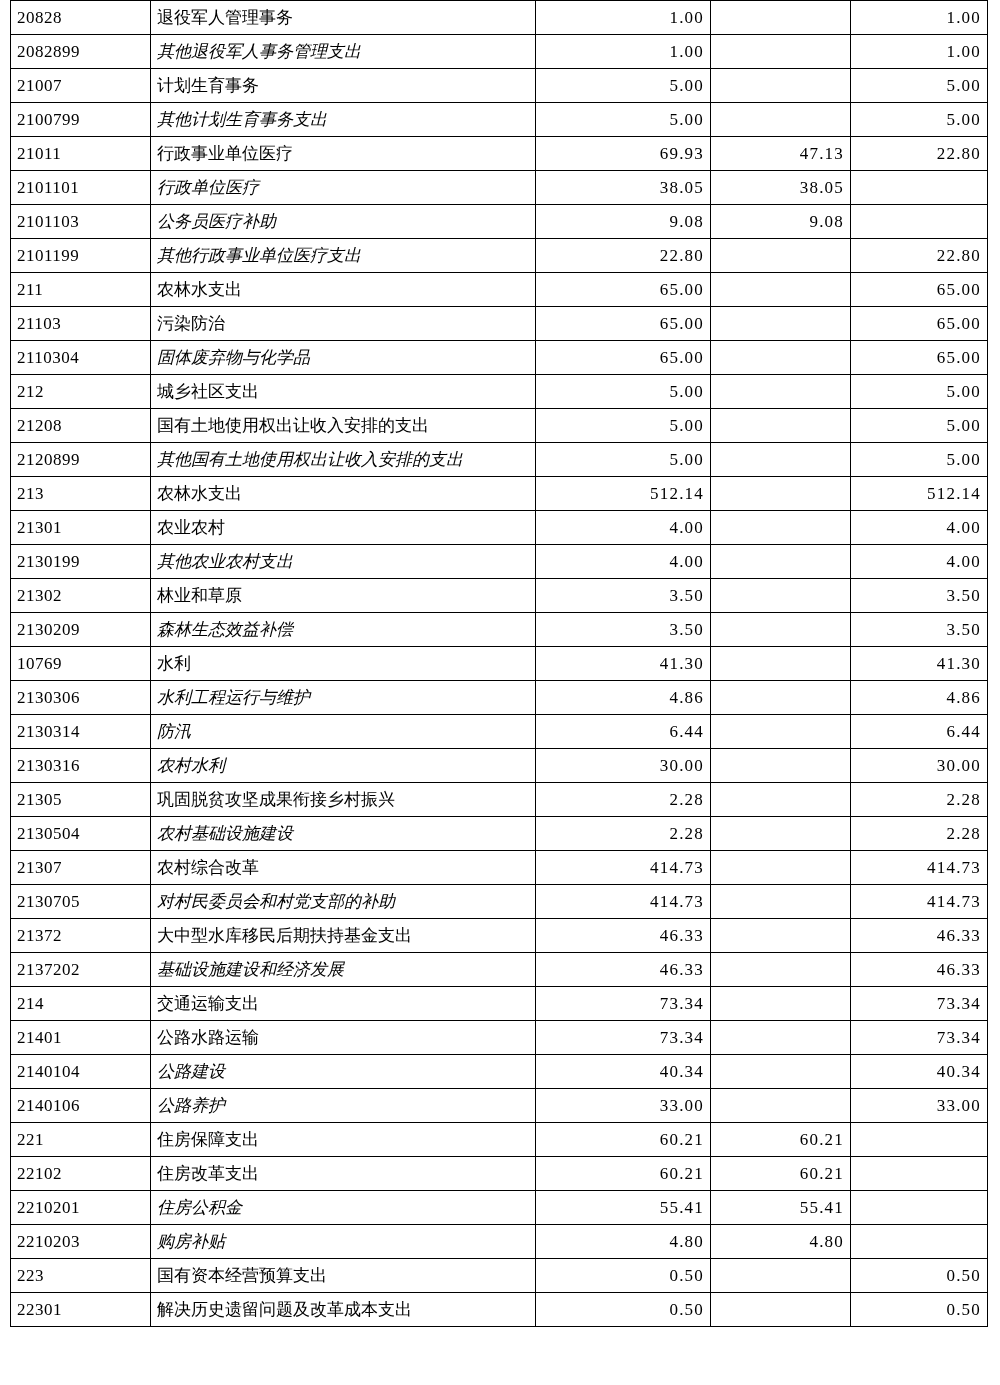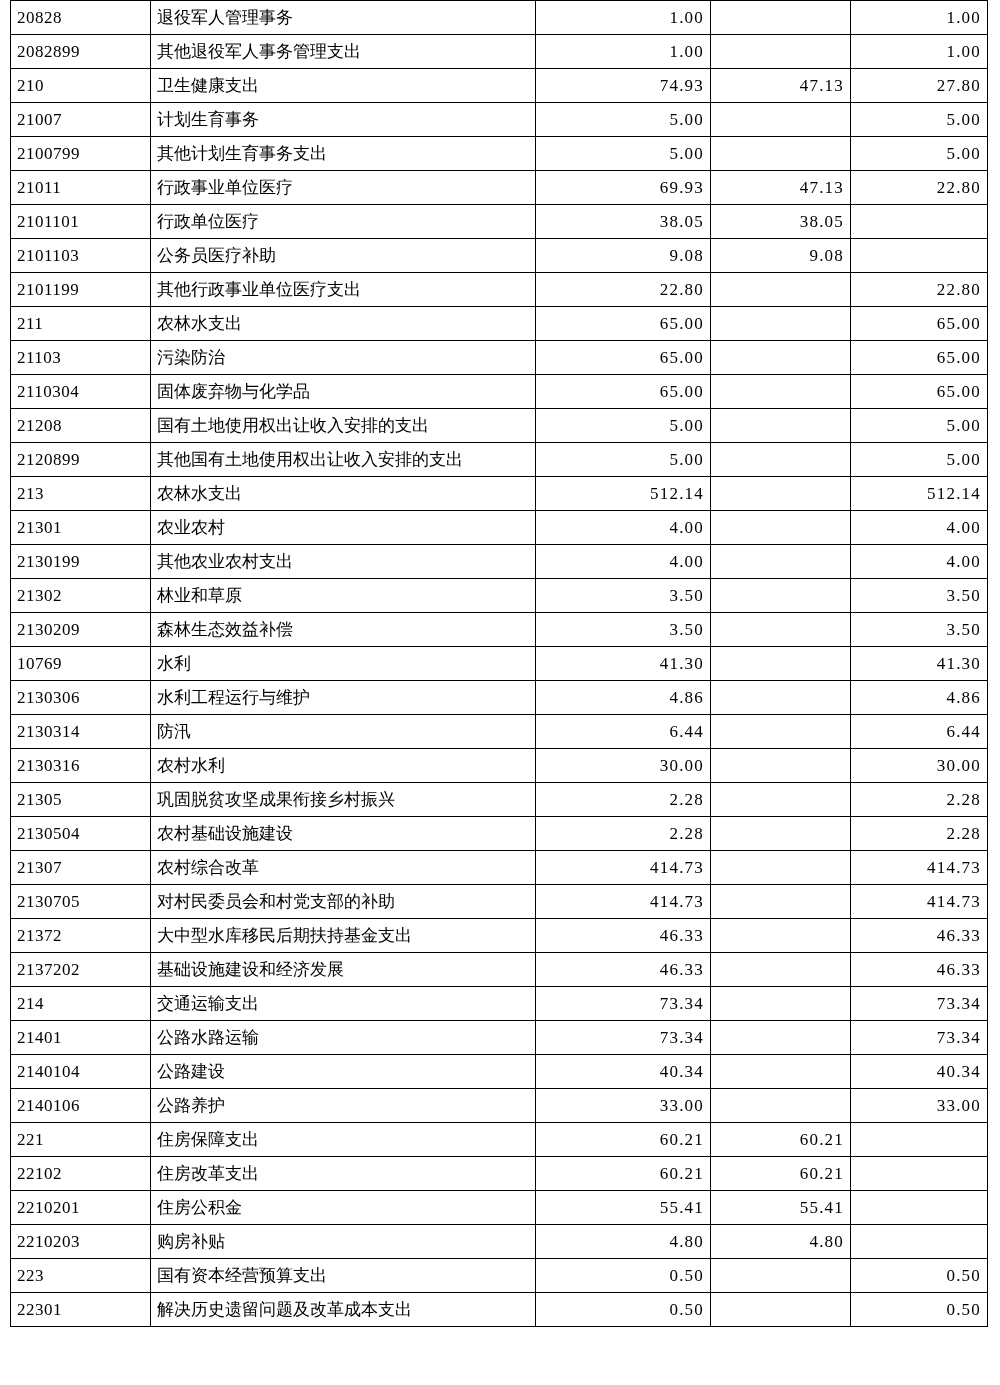--- a/index.html
+++ b/index.html
@@ -53,21 +53,21 @@
   td.num {
     text-align: right;
     font-family: "Liberation Serif", "DejaVu Serif", serif;
     letter-spacing: 1.2px;
   }
   
   .lvl-0 { padding-left: 4px; margin-left: 24px; }
   .lvl-1 { padding-left: 22px; margin-top: 10px; }
   
   .nlvl-0 { padding-left: 10px; }
-  .nlvl-1 { padding-left: 24px; }
+  .nlvl-1 { padding-left: 24px; font-style: italic; }
 </style>
 </head>
 <body>
 
 <div class="sheet">
   <table class="budget">
     <colgroup>
       <col class="c-code">
       <col class="c-name">
       <col class="c-total">
@@ -83,27 +83,20 @@
           <td class="num">1.00</td>
         </tr>
         <tr>
           <td class="code lvl-1">2082899</td>
           <td class="name nlvl-1">其他退役军人事务管理支出</td>
           <td class="num">1.00</td>
           <td class="num"></td>
           <td class="num">1.00</td>
         </tr>
         <tr>
-          <td class="code lvl-0">210</td>
-          <td class="name nlvl-0">卫生健康支出</td>
-          <td class="num">74.93</td>
-          <td class="num">47.13</td>
-          <td class="num">27.80</td>
-        </tr>
-        <tr>
           <td class="code lvl-0">21007</td>
           <td class="name nlvl-0">计划生育事务</td>
           <td class="num">5.00</td>
           <td class="num"></td>
           <td class="num">5.00</td>
         </tr>
         <tr>
           <td class="code lvl-1">2100799</td>
           <td class="name nlvl-1">其他计划生育事务支出</td>
           <td class="num">5.00</td>
@@ -153,20 +146,27 @@
           <td class="num">65.00</td>
         </tr>
         <tr>
           <td class="code lvl-1">2110304</td>
           <td class="name nlvl-1">固体废弃物与化学品</td>
           <td class="num">65.00</td>
           <td class="num"></td>
           <td class="num">65.00</td>
         </tr>
         <tr>
+          <td class="code lvl-0">212</td>
+          <td class="name nlvl-0">城乡社区支出</td>
+          <td class="num">5.00</td>
+          <td class="num"></td>
+          <td class="num">5.00</td>
+        </tr>
+        <tr>
           <td class="code lvl-0">21208</td>
           <td class="name nlvl-0">国有土地使用权出让收入安排的支出</td>
           <td class="num">5.00</td>
           <td class="num"></td>
           <td class="num">5.00</td>
         </tr>
         <tr>
           <td class="code lvl-1">2120899</td>
           <td class="name nlvl-1">其他国有土地使用权出让收入安排的支出</td>
           <td class="num">5.00</td>

